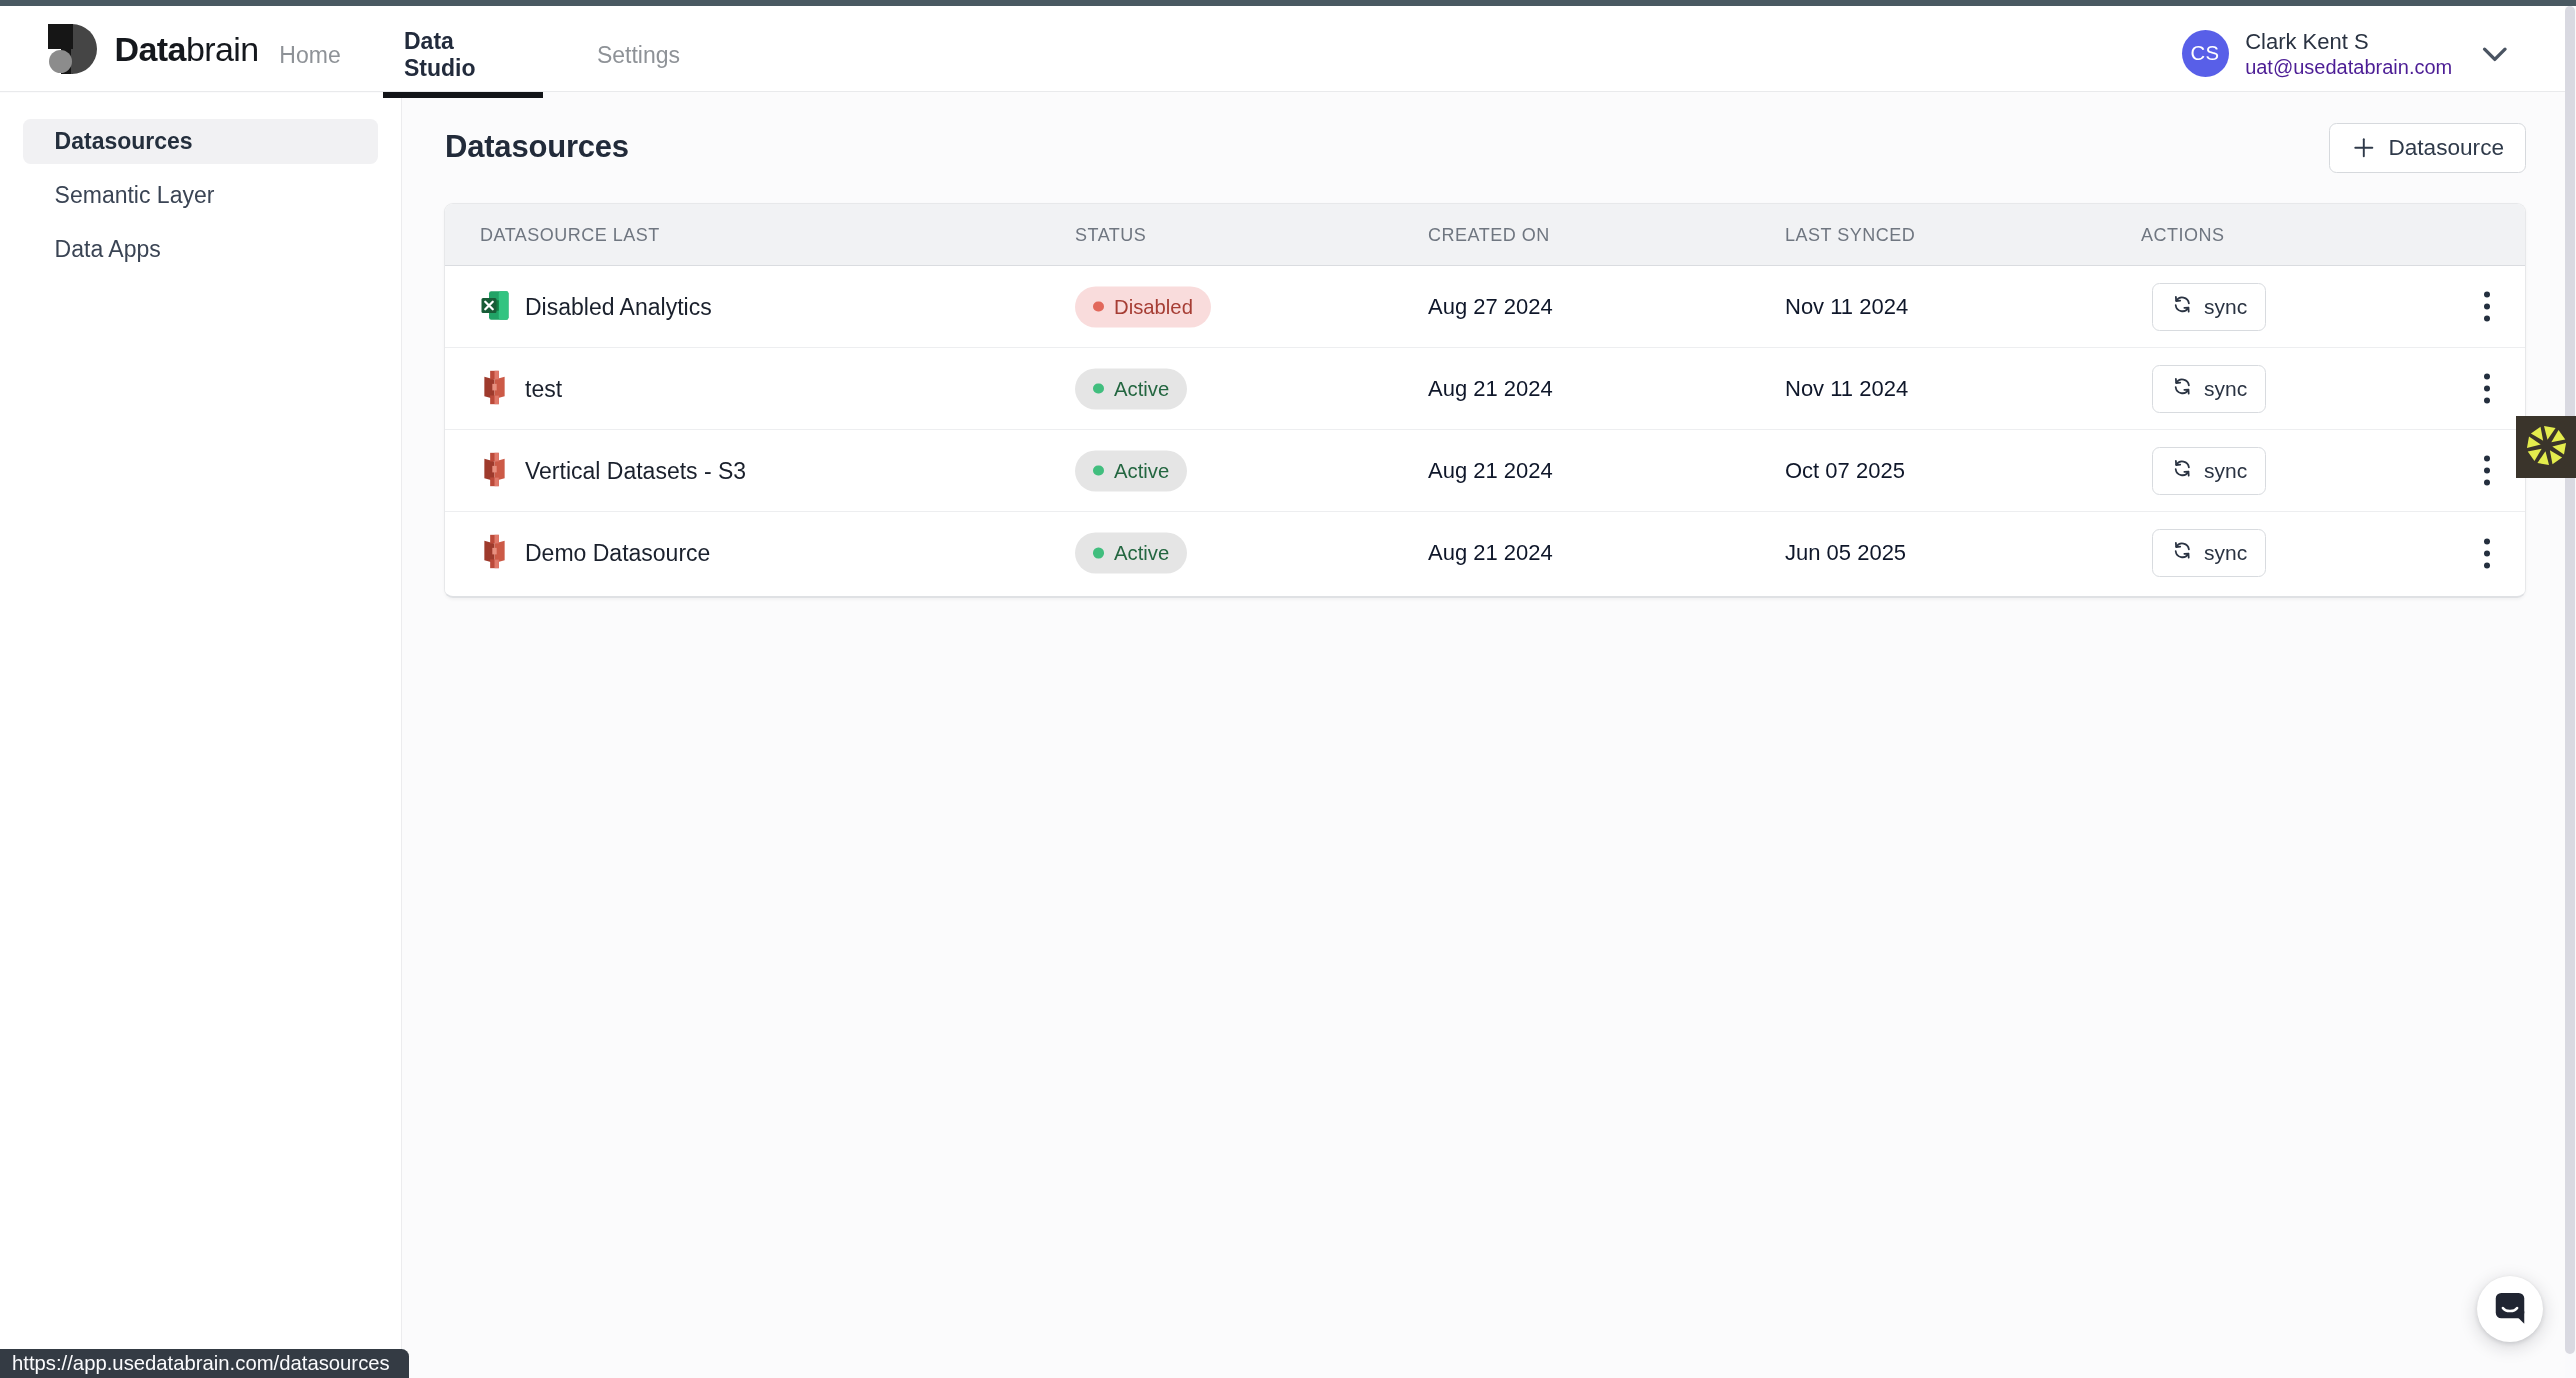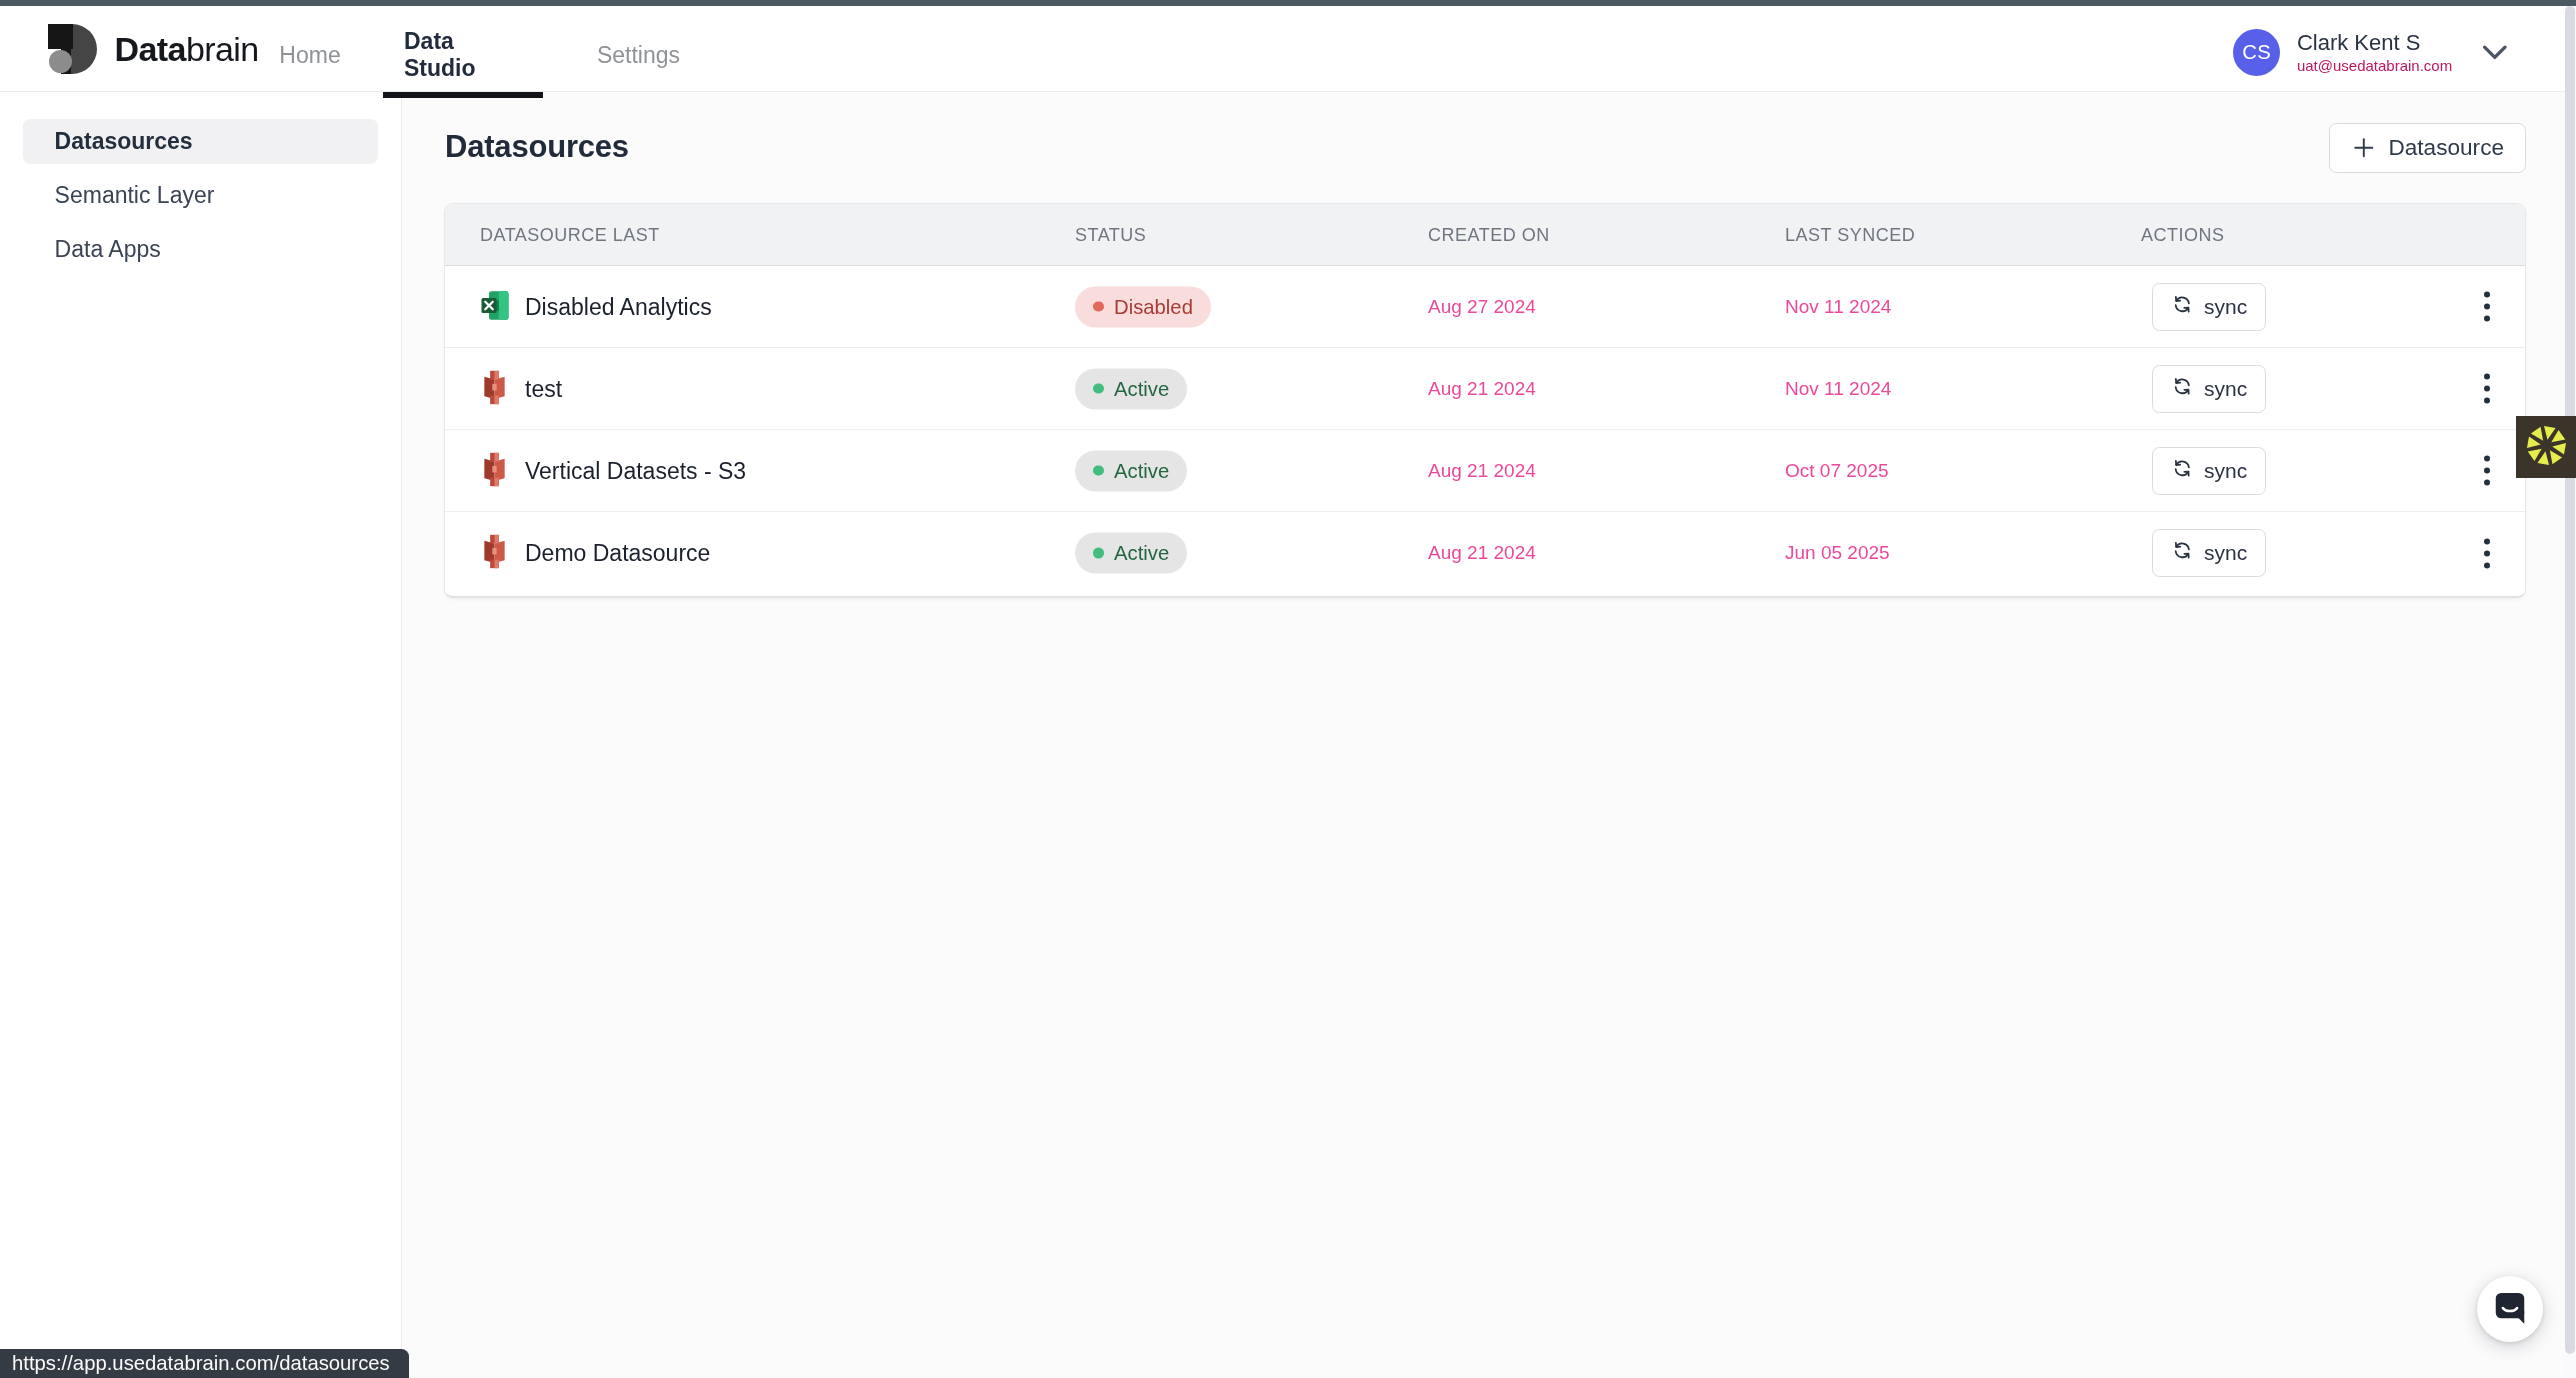--- a/index.html
+++ b/index.html
@@ -26,21 +26,21 @@
   .nav-tab { position:absolute; top:0; height:86px; display:flex; align-items:center; font-size:23px; color:#8E9297; cursor:pointer; }
   .nav-tab.home { left:280px; width:60px; justify-content:center; }
   .nav-tab.studio { left:404px; width:113px; justify-content:center; color:#222B3C; font-weight:700; }
   .nav-tab.settings { left:586px; width:105px; justify-content:center; }
   .nav-underline { position:absolute; left:383px; top:80px; width:160px; height:6px; background:#121418; }
 
   .user-block { position:absolute; right:68px; top:22.6px; display:flex; align-items:center; gap:16.6px; cursor:pointer; }
   .avatar { width:47px; height:47px; border-radius:50%; background:#585FE8; color:#ffffff; font-size:20.3px; display:flex; align-items:center; justify-content:center; letter-spacing:0.4px; }
   .user-texts { display:flex; flex-direction:column; gap:1.5px; }
   .user-name { font-size:22px; color:#2A3342; }
-  .user-email { font-size:15px; color:#be185d; }
+  .user-email { font-size:20px; color:#4c1d95; }
   .chevron { margin-left:13.6px; display:flex; align-items:center; }
 
   
   .sidebar { position:absolute; left:0; top:93px; width:402px; height:1285px; background:#ffffff; border-right:1.5px solid #ECECEE; z-index:20; }
   .side-item { position:relative; margin:0 22.6px 9px 22.6px; height:45px; display:flex; align-items:center; padding-left:32px; font-size:23px; color:#3A4454; border-radius:7.5px; cursor:pointer; }
   .side-item:first-child { margin-top:25.6px; }
   .side-item.active { background:#F1F1F3; color:#242F3D; font-weight:700; }
 
   
   .main { position:absolute; left:404px; top:93px; width:2172px; height:1285px; background:#FBFBFC; }
@@ -59,21 +59,21 @@
   .col-name   { left:35px; }
   .col-status { left:630px; }
   .col-created{ left:983px; }
   .col-synced { left:1340px; }
   .col-actions{ left:1696px; }
   .col-nametext { left:80px; }
   .col-syncbtn  { left:1707px; }
   .col-kebab    { left:2028px; }
 
   .ds-name { font-size:23px; color:#1A202C; }
-  .date-text { font-size:19px; color:#ec4899; }
+  .date-text { font-size:22px; color:#0f172a; }
 
   .badge { display:inline-flex; align-items:center; gap:10.5px; height:41px; padding:0 18px; border-radius:752px; font-size:20.3px; font-weight:500; }
   .badge .dot { width:10.5px; height:10.5px; border-radius:50%; }
   .badge--disabled { background:#F9DCDC; color:#A63D34; }
   .badge--disabled .dot { background:#E2685B; }
   .badge--active { background:#e5e5e5; color:#236640; }
   .badge--active .dot { background:#41BE7E; }
 
   .sync-btn { display:inline-flex; align-items:center; gap:10.5px; height:48px; padding:0 18px; background:#ffffff; border:1.5px solid #D8DBDF; border-radius:7.5px; font-size:21px; color:#2A3342; cursor:pointer; }
   .kebab { display:flex; flex-direction:column; gap:6px; padding:7.5px 10.5px; cursor:pointer; }

